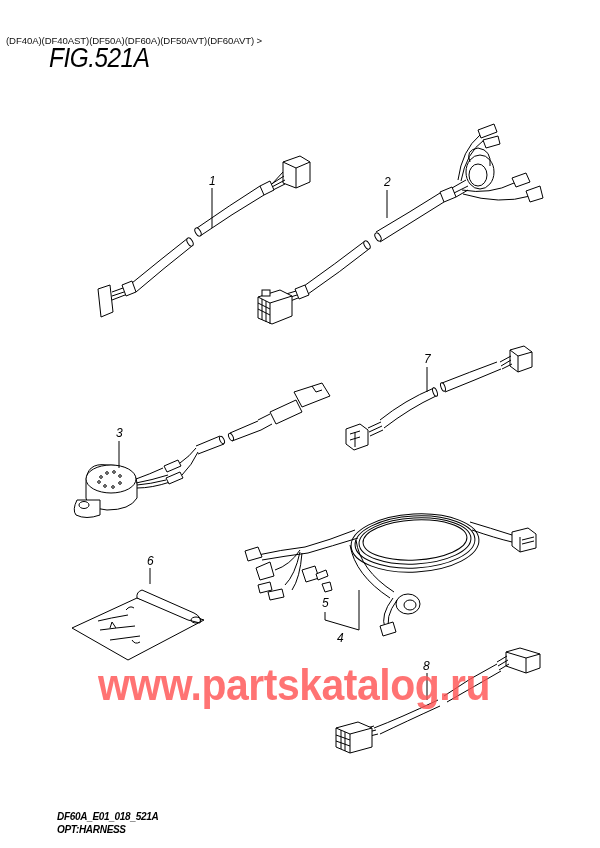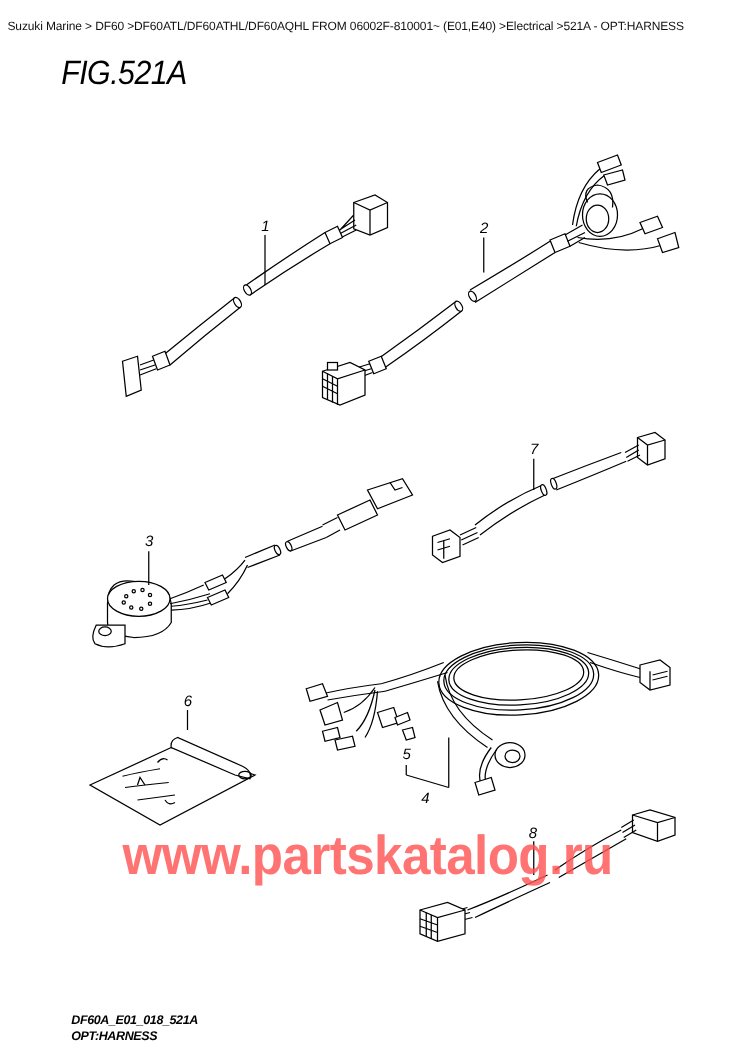--- a/index.html
+++ b/index.html
@@ -11,21 +11,22 @@
     .callout { font-family: "Liberation Sans", sans-serif; font-style: italic; font-size: 12px; fill: #000; }
     .watermark { position: absolute; left: 98px; top: 660px; font-size: 44px; font-weight: bold; color: #ff5555; opacity: 0.82; letter-spacing: -0.5px; white-space: nowrap; font-family: "Liberation Sans", sans-serif; transform: scaleX(0.93); transform-origin: left; }
     .footer { position: absolute; left: 57px; top: 810px; font-size: 10px; font-style: italic; line-height: 13px; letter-spacing: -0.3px; font-weight: bold; }
     svg .ln { fill: none; stroke: #000; stroke-width: 1; }
     svg .lnf { fill: #fff; stroke: #000; stroke-width: 1; }
   </style>
 </head>
 <body>
 
 <div class="breadcrumb">
-  <span>Suzuki Marine &gt; DF60 &gt;DF60ATL/DF60ATHL/DF60AQHL FROM 06002F-810001~ (E01,E40) &gt;Electrical &gt;521A - OPT:HARNESS</span><br>
+  <br>
+  <span>(DF40A)(DF40AST)(DF50A)(DF60A)(DF50AVT)(DF60AVT) &gt;</span>
 </div>
 
 <div class="fig-title">FIG.521A</div>
 
 <svg class="diagram" viewBox="0 0 600 848" xmlns="http://www.w3.org/2000/svg">
 
   <g>
 
     <path class="lnf" d="M283 162 L300 156 L310 162 L310 182 L296 188 L283 183 Z"></path>
     <path class="ln" d="M283 162 L296 168 L310 162 M296 168 L296 188"></path>

